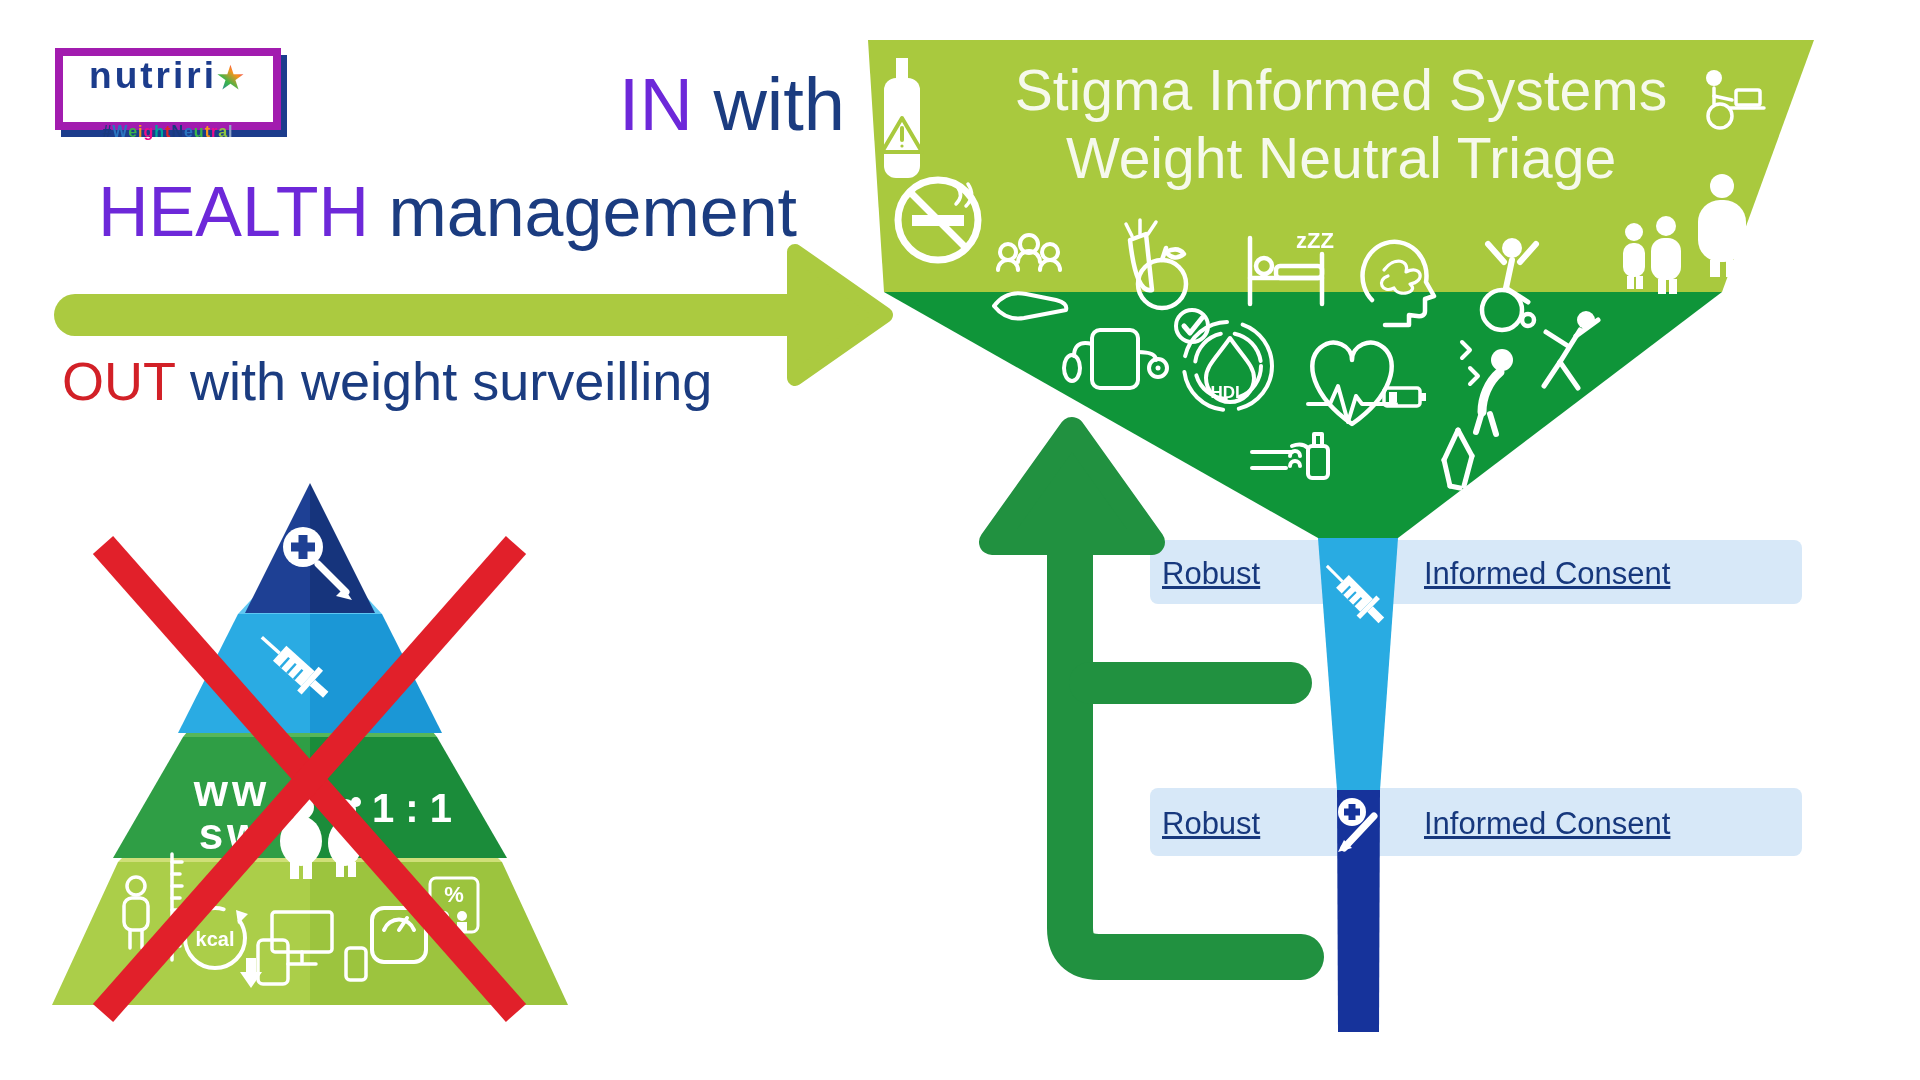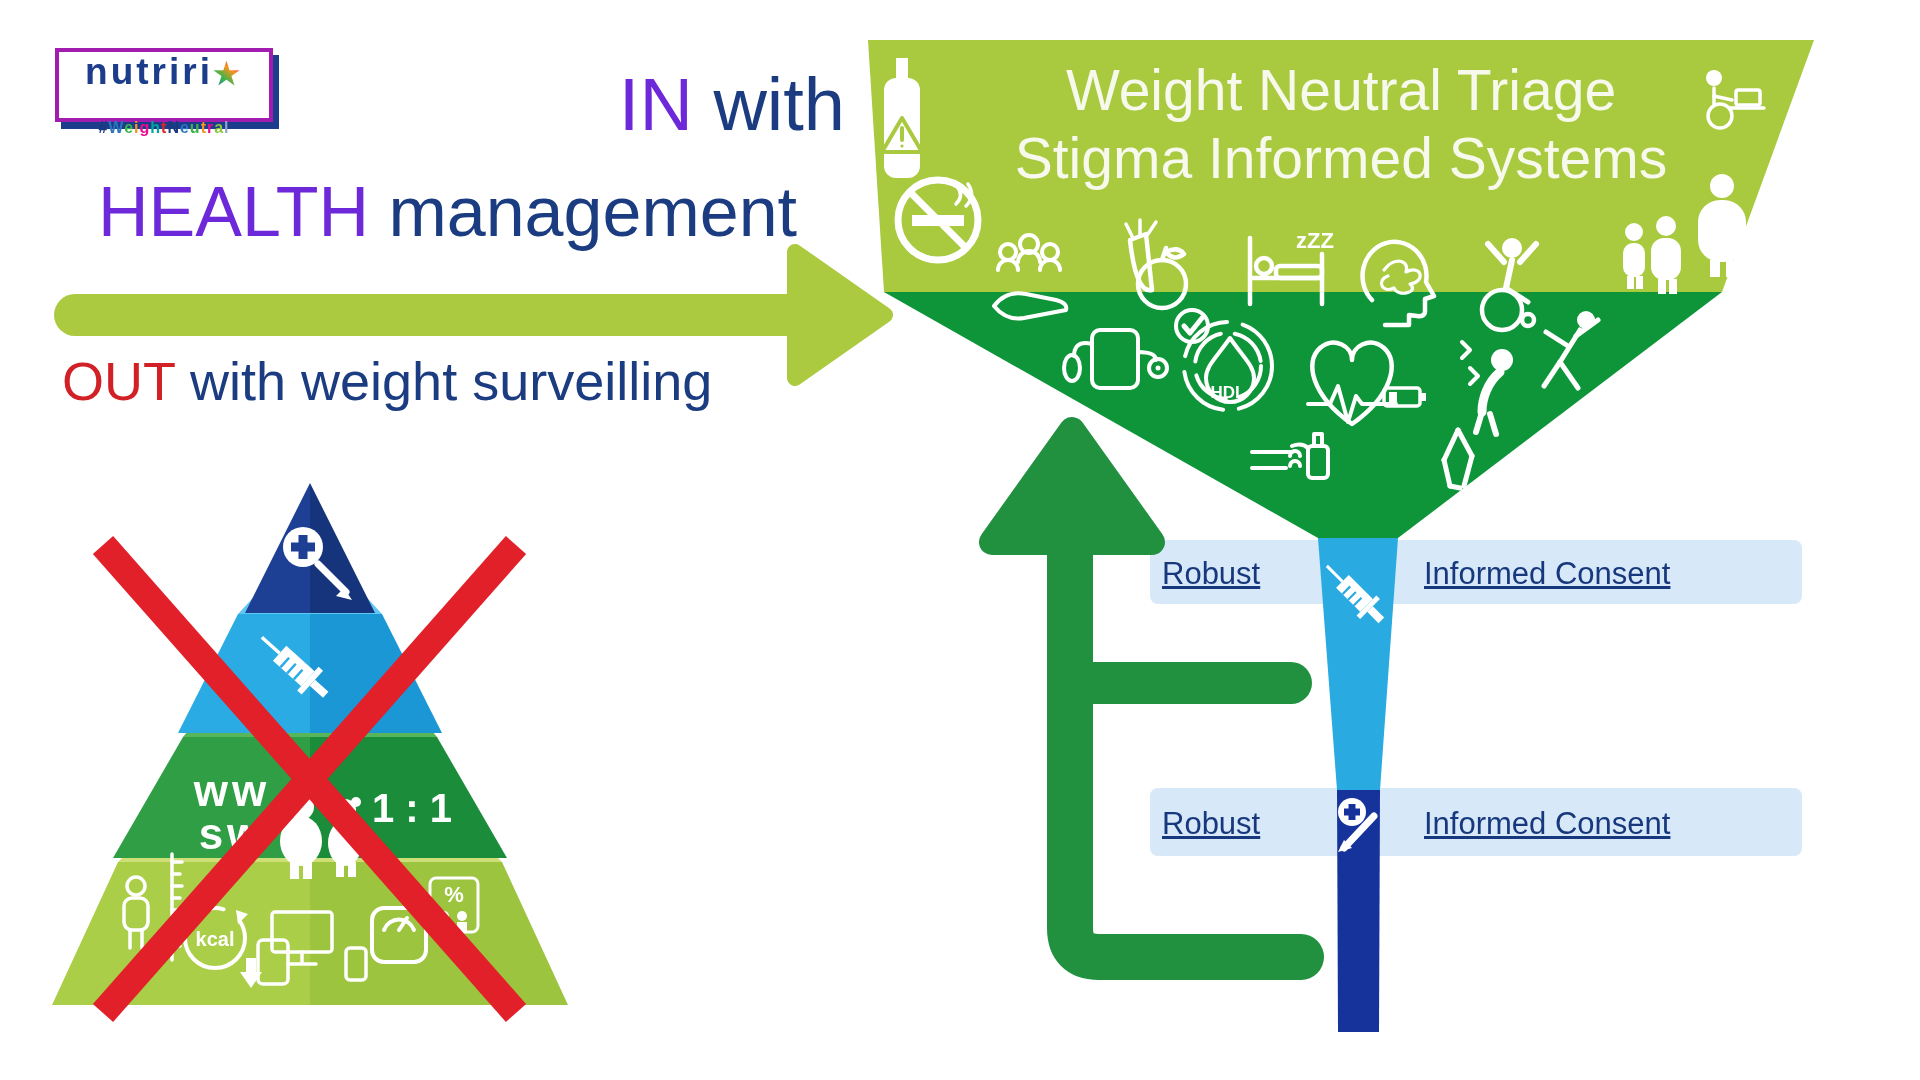--- a/index.html
+++ b/index.html
@@ -2,21 +2,21 @@
 <html><head>
 <meta charset="utf-8">
 <style>
   html,body{margin:0;padding:0;background:#fff;}
   .canvas{position:relative;width:1920px;height:1080px;background:#ffffff;overflow:hidden;
           font-family:"Liberation Sans", sans-serif;}
   .art{position:absolute;left:0;top:0;width:1920px;height:1080px;}
   .abs{position:absolute;white-space:nowrap;}
   
   .logo-box{position:absolute;left:55px;top:48px;width:210px;height:66px;background:#fff;
-            border:4px solid #a21caf;box-shadow:6px 7px 0 #1c3c8c;text-align:center;}
+            border:8px solid #a21caf;box-shadow:6px 7px 0 #1c3c8c;text-align:center;}
   .logo-name{font-size:37px;font-weight:bold;color:#1c3c8c;letter-spacing:3px;line-height:40px;}
   .logo-star{font-size:30px;font-weight:bold;
              background:linear-gradient(40deg,#2a75c0 5%,#3ab54a 35%,#f7941d 60%,#ec0c8c 85%);
              -webkit-background-clip:text;background-clip:text;color:transparent;}
   .logo-tag{font-size:16px;font-weight:bold;letter-spacing:1px;line-height:18px;margin-top:25px;}
   
   .line-in{right:1075px;top:62px;font-size:74px;}
   .line-health{left:98px;top:172px;font-size:70px;}
   .line-out{left:62px;top:350px;font-size:54px;}
   .line-over{left:55px;top:422px;font-size:45px;}
@@ -305,22 +305,22 @@
   <span class="green">IN</span><span class="navy"> with</span>
 </div>
 <div class="abs line-health">
   <span class="green">HEALTH</span><span class="navy"> management</span>
 </div>
 <div class="abs line-out">
   <span class="red">OUT</span><span class="navy"> with weight surveilling</span>
 </div>
 
 <div class="abs funnel-title">
+  <div>Stigma Informed Systems</div>
   <div>Weight Neutral Triage</div>
-  <div>Stigma Informed Systems</div>
 </div>
 
 <div class="abs bar-label" style="left:1162px;top:544px;">Robust</div>
 <div class="abs bar-label" style="left:1424px;top:544px;">Informed Consent</div>
 <div class="abs bar-label" style="left:1162px;top:794px;">Robust</div>
 <div class="abs bar-label" style="left:1424px;top:794px;">Informed Consent</div>
 
 </div>
 
 </body></html>

